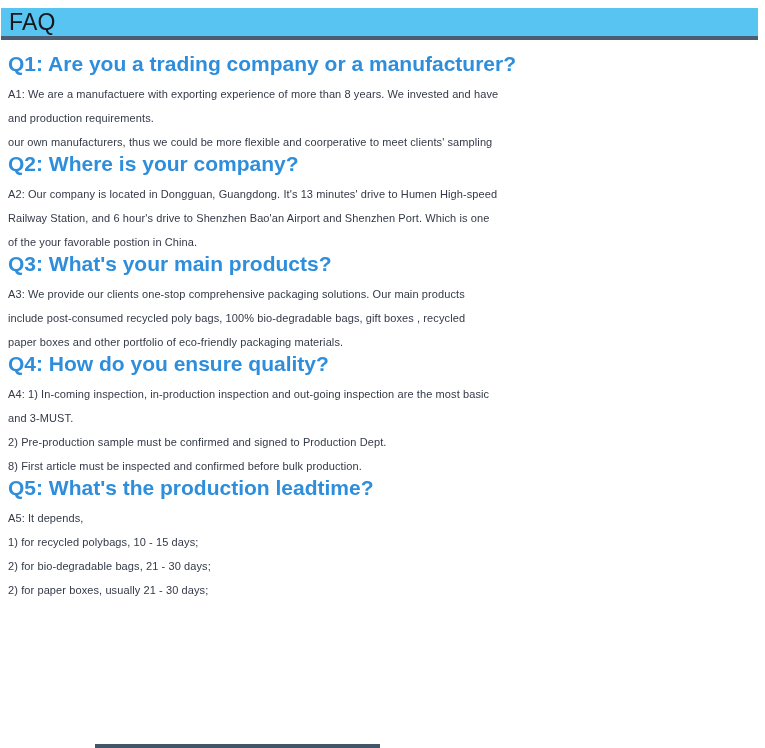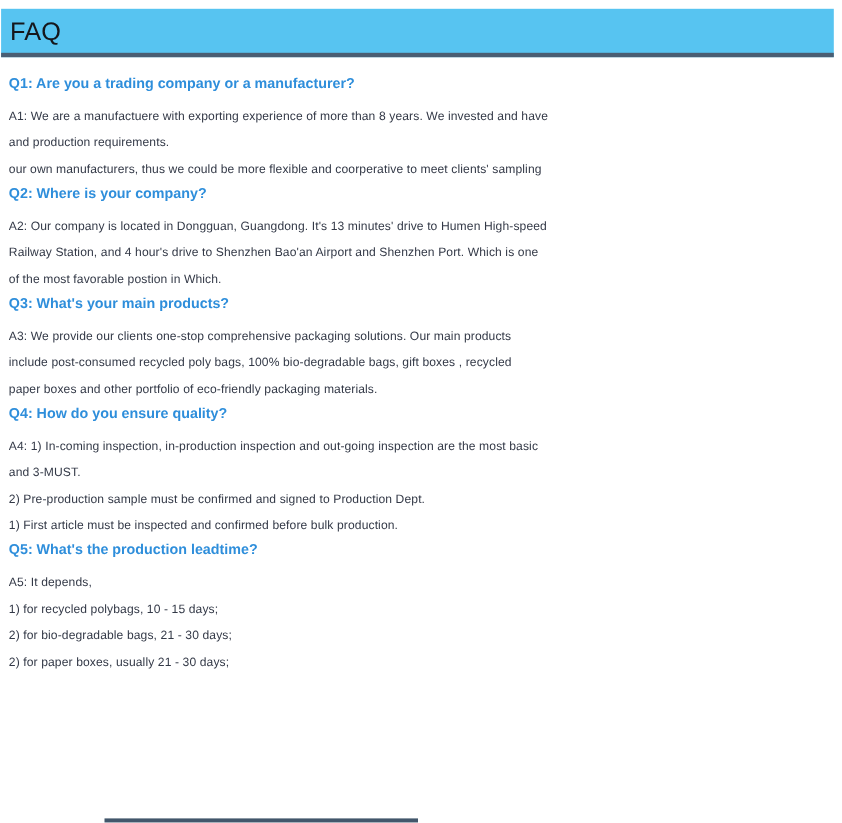--- a/index.html
+++ b/index.html
@@ -19,21 +19,21 @@
   }
   .page{
     position:relative;
     width:765px;
     height:748px;
     overflow:hidden;
     background:var(--page-bg);
   }
   .faq-header{
     margin:8px 7px 0 1px;
-    height:44px;
+    height:32px;
     background:var(--header-bg);
     border-bottom:4px solid var(--header-border);
     display:flex;
     align-items:center;
     padding-left:8px;
   }
   .faq-header .title{
     font-size:23px;
     line-height:1;
     color:var(--header-text);
@@ -41,21 +41,21 @@
   }
   .faq-list{
     padding:0 10px 0 8px;
   }
   .faq-item{
   }
   .faq-item:first-child{
     margin-top:14px;
   }
   .question{
-    font-size:13px;
+    font-size:21px;
     line-height:20px;
     font-weight:bold;
     color:var(--question-color);
     margin-bottom:8px;
     white-space:nowrap;
   }
   .answer-line{
     font-size:11px;
     line-height:24px;
     color:var(--answer-color);
@@ -86,41 +86,41 @@
           <div class="answer-line">A1: We are a manufactuere with exporting experience of more than 8 years. We invested and have</div>
           <div class="answer-line">and production requirements.</div>
           <div class="answer-line">our own manufacturers, thus we could be more flexible and coorperative to meet clients' sampling</div>
         </div>
   </section>
 
   <section class="faq-item">
     <h3 class="question">Q2: Where is your company?</h3>
     <div class="answer">
           <div class="answer-line">A2: Our company is located in Dongguan, Guangdong. It's 13 minutes' drive to Humen High-speed</div>
-          <div class="answer-line">Railway Station, and 4 hour's drive to Shenzhen Bao'an Airport and Shenzhen Port. Which is one</div>
-          <div class="answer-line">of the most favorable postion in Which.</div>
+          <div class="answer-line">Railway Station, and 6 hour's drive to Shenzhen Bao'an Airport and Shenzhen Port. Which is one</div>
+          <div class="answer-line">of the your favorable postion in China.</div>
         </div>
   </section>
 
   <section class="faq-item">
     <h3 class="question">Q3: What's your main products?</h3>
     <div class="answer">
           <div class="answer-line">A3: We provide our clients one-stop comprehensive packaging solutions. Our main products</div>
           <div class="answer-line">include post-consumed recycled poly bags, 100% bio-degradable bags, gift boxes , recycled</div>
           <div class="answer-line">paper boxes and other portfolio of eco-friendly packaging materials.</div>
         </div>
   </section>
 
   <section class="faq-item">
     <h3 class="question">Q4: How do you ensure quality?</h3>
     <div class="answer">
           <div class="answer-line">A4: 1) In-coming inspection, in-production inspection and out-going inspection are the most basic</div>
           <div class="answer-line">and 3-MUST.</div>
           <div class="answer-line">2) Pre-production sample must be confirmed and signed to Production Dept.</div>
-          <div class="answer-line">1) First article must be inspected and confirmed before bulk production.</div>
+          <div class="answer-line">8) First article must be inspected and confirmed before bulk production.</div>
         </div>
   </section>
 
   <section class="faq-item">
     <h3 class="question">Q5: What's the production leadtime?</h3>
     <div class="answer">
           <div class="answer-line">A5: It depends,</div>
           <div class="answer-line">1) for recycled polybags, 10 - 15 days;</div>
           <div class="answer-line">2) for bio-degradable bags, 21 - 30 days;</div>
           <div class="answer-line">2) for paper boxes, usually 21 - 30 days;</div>

